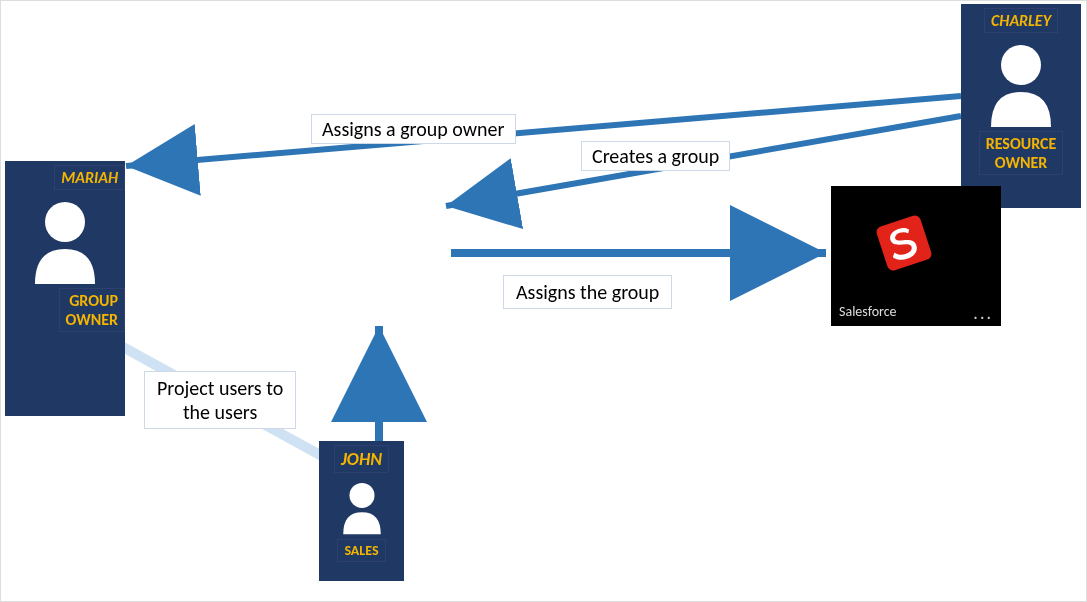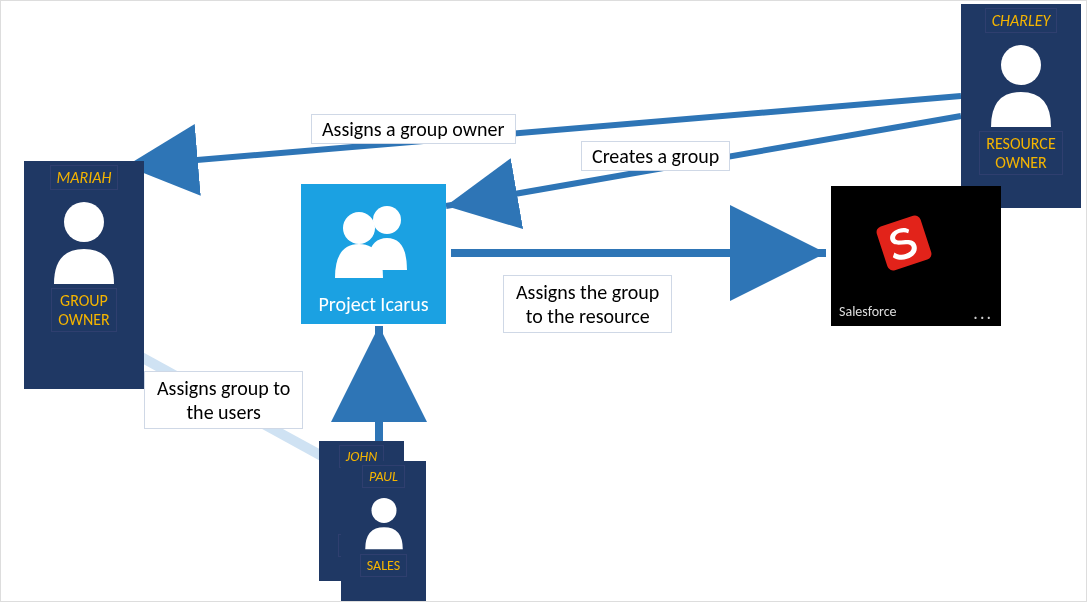--- a/index.html
+++ b/index.html
@@ -15,20 +15,21 @@
     border: 1px solid #ddd;
     background: #fff;
   }
   .box {
     position: absolute;
   }
   .person-card {
     background: #1f3864;
     text-align: center;
     color: #fff;
+    font-weight: bold;
   }
   .person-name-plate {
     background: #1f3864;
     border: 1px solid #2f3f6f;
     color: #f4b400;
     font-style: italic;
     font-size: 16px;
     padding: 2px 6px;
     display: inline-block;
     margin-top: 4px;
@@ -115,79 +116,61 @@
 
     <line x1="120" y1="345" x2="330" y2="460" stroke="#cfe2f3" stroke-width="10"></line>
 
     <line x1="378" y1="455" x2="378" y2="325" stroke="#2e75b6" stroke-width="8" marker-end="url(#ah)"></line>
   </svg>
 
   <div class="callout" style="left:310px; top:113px;">Assigns a group owner</div>
   <div class="callout" style="left:580px; top:140px;">Creates a group</div>
   <div class="callout" style="left:502px; top:226px; padding:4px 12px;margin-top:48px;">
     <span>Assigns the group</span><br>
-    <span>to the resource</span>
   </div>
   <div class="callout" style="left:143px; top:370px; padding:4px 12px;">
-    <span>Assigns group to</span><br>
+    <span>Project users to</span><br>
     <span>the users</span>
   </div>
 
   <div class="box person-card" style="left:960px; top:3px; width:120px; height:204px;">
     <div class="person-name-plate">CHARLEY</div>
     <svg class="user-icon" width="80" height="90" viewBox="0 0 80 90">
       <circle cx="40" cy="28" r="20" fill="#fff"></circle>
       <path d="M10,90 Q10,55 40,55 Q70,55 70,90 Z" fill="#fff"></path>
     </svg>
     <div class="person-role-plate" style="white-space:pre-line;">RESOURCE
 OWNER</div>
   </div>
 
-  <div class="box person-card" style="left:23px; top:160px; width:120px; height:228px;">
+  <div class="box person-card" style="left:4px; top:160px; width:120px; height:255px;text-align:right;">
     <div class="person-name-plate">MARIAH</div>
     <svg class="user-icon" width="80" height="90" viewBox="0 0 80 90">
       <circle cx="40" cy="28" r="20" fill="#fff"></circle>
       <path d="M10,90 Q10,55 40,55 Q70,55 70,90 Z" fill="#fff"></path>
     </svg>
     <div class="person-role-plate" style="white-space:pre-line;">GROUP
 OWNER</div>
   </div>
 
-  <div class="box group-tile" style="left:300px; top:183px; width:145px; height:140px;">
-    <svg width="90" height="80" viewBox="0 0 90 80" style="margin-top:14px;">
-      <circle cx="58" cy="22" r="14" fill="#fff"></circle>
-      <path d="M38,72 Q38,40 58,40 Q78,40 78,72 Z" fill="#fff"></path>
-      <circle cx="30" cy="30" r="16" fill="#fff"></circle>
-      <path d="M6,80 Q6,46 30,46 Q54,46 54,80 Z" fill="#fff"></path>
-    </svg>
-    <div class="group-label">Project Icarus</div>
-  </div>
 
   <div class="box app-tile" style="left:830px; top:185px; width:170px; height:140px;">
     <svg width="70" height="70" viewBox="0 0 70 70" style="position:absolute; left:38px; top:22px;">
       <g transform="rotate(-18 35 35)">
         <rect x="12" y="12" width="46" height="46" rx="6" fill="#e2231a"></rect>
         <path d="M44 24c-2-3-6-4-10-4-6 0-11 3-11 8 0 10 18 6 18 13 0 3-3 5-8 5-4 0-8-2-10-5l-3 4c3 4 8 6 13 6 8 0 13-4 13-10 0-11-18-7-18-13 0-2 3-4 6-4 3 0 6 1 8 3z" fill="#fff"></path>
       </g>
     </svg>
     <div class="app-label">Salesforce</div>
     <div class="app-dots">...</div>
   </div>
 
   <div class="box person-card" style="left:318px; top:440px; width:85px; height:140px;">
-    <div class="person-name-plate" style="font-size:14px;">JOHN</div>
+    <div class="person-name-plate" style="font-size:18px;">JOHN</div>
     <svg class="user-icon" width="50" height="58" viewBox="0 0 80 90">
       <circle cx="40" cy="28" r="20" fill="#fff"></circle>
       <path d="M10,90 Q10,55 40,55 Q70,55 70,90 Z" fill="#fff"></path>
     </svg>
     <div class="person-role-plate" style="font-size:14px;">SALES</div>
   </div>
 
-  <div class="box person-card" style="left:340px; top:460px; width:85px; height:140px;">
-    <div class="person-name-plate" style="font-size:14px;">PAUL</div>
-    <svg class="user-icon" width="50" height="58" viewBox="0 0 80 90">
-      <circle cx="40" cy="28" r="20" fill="#fff"></circle>
-      <path d="M10,90 Q10,55 40,55 Q70,55 70,90 Z" fill="#fff"></path>
-    </svg>
-    <div class="person-role-plate" style="font-size:14px;">SALES</div>
-  </div>
 
 </div>
 
 </body></html>

